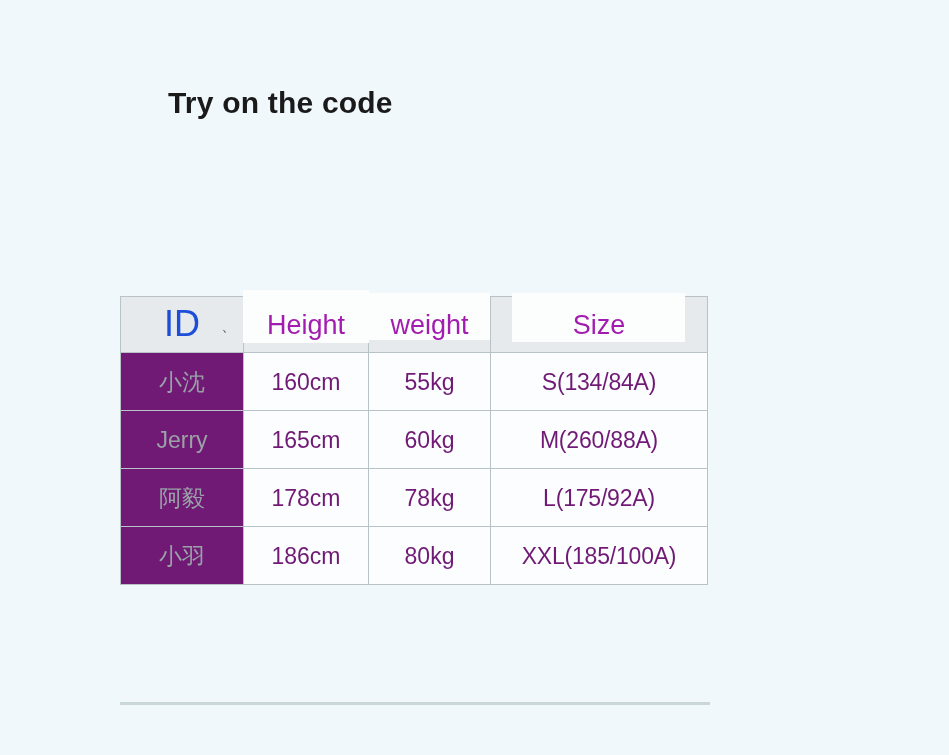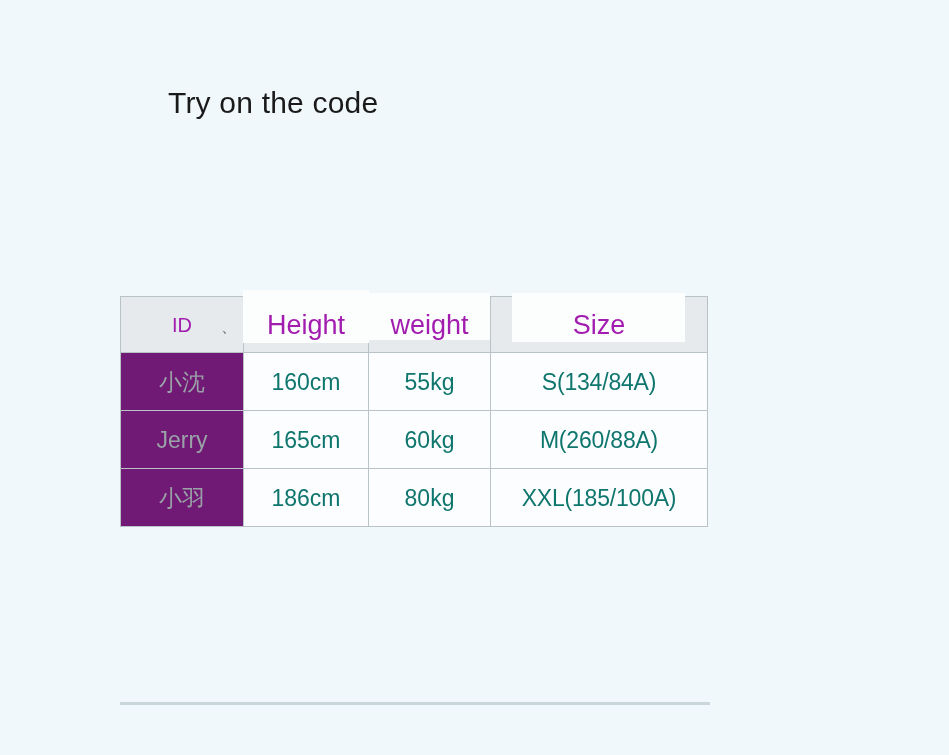--- a/index.html
+++ b/index.html
@@ -16,21 +16,21 @@
   }
 
   
   .page-title {
     position: absolute;
     left: 168px;
     top: 83px;
     font-size: 30px;
     line-height: 40px;
     color: #1a1a1a;
-    font-weight: 400;
+    font-weight: 700;
     letter-spacing: 0.2px;
     white-space: nowrap;
   }
 
   
   .size-table-wrap {
     position: absolute;
     left: 120px;
     top: 296px;
     width: 587px;
@@ -87,40 +87,40 @@
   th.head-id {
     background: #e6eaec;
   }
   th.head-id .idwrap {
     position: relative;
     z-index: 2;
     display: inline-block;
     width: 100%;
   }
   th.head-id .idtext {
-    font-size: 20px;
+    font-size: 36px;
     line-height: 30px;
-    color: #a21caf;
+    color: #1d4ed8;
     margin-top: 34px;
   }
   th.head-id .idmark {
     position: absolute;
     right: 6px;
     top: 9px;
     font-size: 16px;
     color: #5d6669;
     line-height: 16px;
   }
 
   
   tr.data-row td {
     height: 57px;
     font-size: 23px;
     line-height: 26px;
-    color: #0f766e;
+    color: #701a75;
     background: #fbfdfe;
     white-space: nowrap;
   }
   tr.data-row td.cell-id {
     background: #701a75;
     color: #9aa2a7;
   }
   tr.data-row td.cell-size {
     letter-spacing: -0.2px;
   }
@@ -177,20 +177,26 @@
         <td class="cell-weight">55kg</td>
         <td class="cell-size">S(134/84A)</td>
       </tr>
       <tr class="data-row">
         <td class="cell-id">Jerry</td>
         <td class="cell-height">165cm</td>
         <td class="cell-weight">60kg</td>
         <td class="cell-size">M(260/88A)</td>
       </tr>
       <tr class="data-row">
+        <td class="cell-id">阿毅</td>
+        <td class="cell-height">178cm</td>
+        <td class="cell-weight">78kg</td>
+        <td class="cell-size">L(175/92A)</td>
+      </tr>
+      <tr class="data-row">
         <td class="cell-id">小羽</td>
         <td class="cell-height">186cm</td>
         <td class="cell-weight">80kg</td>
         <td class="cell-size">XXL(185/100A)</td>
       </tr>
     </tbody>
   </table>
 </div>
 
 <div class="bottom-divider"></div>

